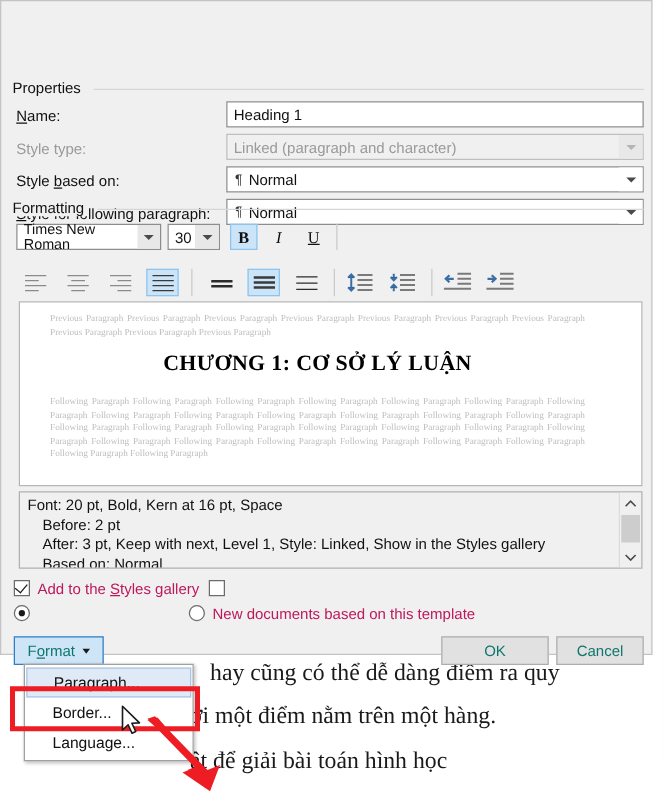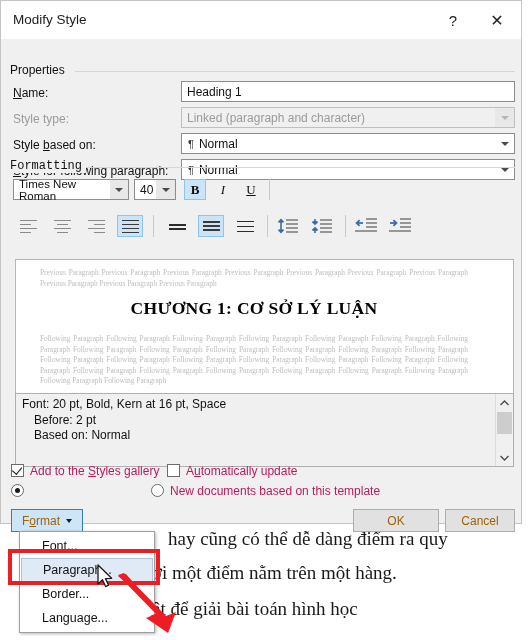--- a/index.html
+++ b/index.html
@@ -87,21 +87,21 @@
 
   
   .glyph{position:relative;width:17px;height:13px;}
   .glyph i{position:absolute;left:0;height:1.6px;background:#8a8a8a;display:block;}
   .glyph.dark i{background:#2b2b2b;}
   .glyph.blue i{background:#3a3a3a;}
 
   
   #preview{
     position:absolute;box-sizing:border-box;
-    border:1px solid #b5b5b5;background:#fff;overflow:hidden;margin-top:18px;
+    border:1px solid #b5b5b5;background:#fff;overflow:hidden;
   }
   .prev-faint{
     font-family:"Liberation Serif", serif;
     font-size:7.4px;color:#bdbdbd;line-height:10.5px;
     text-align:justify;
   }
   #prev-heading{
     font-family:"Liberation Serif", serif;
     font-weight:bold;font-size:17.5px;color:#000;
     letter-spacing:.3px;text-align:center;
@@ -153,21 +153,21 @@
   .rd .dot{
     position:absolute;left:3px;top:3px;width:5px;height:5px;border-radius:50%;background:#1a1a1a;
   }
   .ctext{position:absolute;font-size:12px;color:#be185d;}
 
   
   .btn{
     position:absolute;box-sizing:border-box;height:23px;
     border:1px solid #adadad;background:#e1e1e1;
     display:flex;align-items:center;justify-content:center;
-    font-size:12px;color:#a16207;
+    font-size:12px;color:#0f766e;
   }
   #format-btn{
     background:#cde5f7;border:1px solid #2f7fc4;
   }
   .btn .fmt-caret{
     width:0;height:0;margin-left:6px;
     border-left:3.5px solid transparent;border-right:3.5px solid transparent;
     border-top:4px solid #1a1a1a;
   }
 
@@ -197,25 +197,20 @@
 <body>
 
 <div id="bg-doc">
   <div class="bg-line" style="left:168px;top:528px;">hay cũng có thể dễ dàng điểm ra quy</div>
   <div class="bg-line" style="left:152px;top:562px;">ới một điểm nằm trên một hàng.</div>
   <div class="bg-line" style="left:152px;top:598px;">ật để giải bài toán hình học</div>
 </div>
 
 <div id="dialog">
 
-  <div id="titlebar">
-    <div id="dlg-title">Modify Style</div>
-    <div class="tb-btn" id="help-btn">?</div>
-    <div class="tb-btn" id="close-btn">✕</div>
-  </div>
 
   <div class="group" style="left:9px;top:70px;width:505px;">
     <div class="group-rule" style="left:65px;width:440px;"></div>
     <div class="group-label" style="left:0;top:-8px;padding-left:0;">Properties</div>
   </div>
 
   <div class="flabel" style="left:12px;top:85px;"><u>N</u>ame:</div>
   <div class="field" style="left:180px;top:80px;width:334px;">
     <span class="ftext">Heading 1</span>
   </div>
@@ -241,32 +236,32 @@
   <div class="field" style="left:180px;top:158px;width:334px;">
     <span class="pilcrow">¶</span>
     <span>Normal</span>
     <span class="arrowbox">
         <span class="caret"></span>
       </span>
   </div>
 
   <div class="group" style="left:9px;top:166px;width:505px;">
     <div class="group-rule" style="left:68px;width:437px;"></div>
-    <div class="group-label" style="left:0;top:-8px;padding-left:0;font-family:Liberation Mono, monospace;">Formatting</div>
+    <div class="group-label" style="left:0;top:-8px;padding-left:0;">Formatting</div>
   </div>
 
   <div class="field" style="left:12px;top:178px;width:116px;">
     <span class="ftext" style="font-size:11.5px;">Times New Roman</span>
     <span class="arrowbox gray">
         <span class="caret"></span>
       </span>
   </div>
 
   <div class="field" style="left:133px;top:178px;width:42px;">
-    <span class="ftext">40</span>
+    <span class="ftext">30</span>
     <span class="arrowbox gray">
         <span class="caret"></span>
       </span>
   </div>
 
   <div class="tbtn active" style="left:183px;top:178px;width:22px;height:21px;font-weight:bold;font-family:'Liberation Serif',serif;">B</div>
   <div class="tbtn" style="left:211px;top:178px;width:22px;height:21px;font-style:italic;font-family:'Liberation Serif',serif;">I</div>
   <div class="tbtn" style="left:239px;top:178px;width:22px;height:21px;text-decoration:underline;font-family:'Liberation Serif',serif;">U</div>
   <div class="sep" style="left:268px;top:178px;height:21px;"></div>
 
@@ -371,24 +366,25 @@
         </g>
     </svg>
   </div>
 
   <div id="preview" style="left:14px;top:240px;width:499px;height:148px;">
     <div class="prev-faint" style="position:absolute;left:24px;top:8px;width:428px;">Previous Paragraph Previous Paragraph Previous Paragraph Previous Paragraph Previous Paragraph Previous Paragraph Previous Paragraph Previous Paragraph Previous Paragraph Previous Paragraph</div>
     <div id="prev-heading" style="position:absolute;left:24px;top:38px;width:428px;">CHƯƠNG 1: CƠ SỞ LÝ LUẬN</div>
     <div class="prev-faint" style="position:absolute;left:24px;top:74px;width:428px;">Following Paragraph Following Paragraph Following Paragraph Following Paragraph Following Paragraph Following Paragraph Following Paragraph Following Paragraph Following Paragraph Following Paragraph Following Paragraph Following Paragraph Following Paragraph Following Paragraph Following Paragraph Following Paragraph Following Paragraph Following Paragraph Following Paragraph Following Paragraph Following Paragraph Following Paragraph Following Paragraph Following Paragraph Following Paragraph Following Paragraph Following Paragraph Following Paragraph</div>
   </div>
 
-  <div id="descbox" style="left:14px;top:392px;width:499px;height:74px;">
+  <div id="descbox" style="left:14px;top:392px;width:499px;height:62px;">
     <div id="desctext">
       <span>Font: 20 pt, Bold, Kern at 16 pt, Space</span><br>
       <span class="ind">Before:  2 pt</span>
+      <span class="ind">After:  3 pt, Keep with next, Level 1, Style: Linked, Show in the Styles gallery</span>
       <span class="ind">Based on: Normal</span>
     </div>
     <div id="descscroll">
       <div class="sb-arrow sb-up">
         <svg width="9" height="6" viewBox="0 0 9 6">
             <path d="M0.5 5L4.5 1L8.5 5" stroke="#4a4a4a" stroke-width="1.3" fill="none"></path>
           </svg>
       </div>
       <div class="sb-thumb"></div>
       <div class="sb-arrow sb-down">
@@ -398,41 +394,37 @@
       </div>
     </div>
   </div>
 
   <div class="ck" style="left:10px;top:463px;">
       <span class="tick"></span>
     </div>
   <div class="ctext" style="left:29px;top:463px;">Add to the <u>S</u>tyles gallery</div>
 
   <div class="ck" style="left:166px;top:463px;"></div>
-  <div class="ctext" style="left:185px;top:463px;">A<u>u</u>tomatically update</div>
 
   <div class="rd" style="left:10px;top:483px;">
       <span class="dot"></span>
     </div>
 
   <div class="rd" style="left:150px;top:483px;"></div>
   <div class="ctext" style="left:169px;top:483px;">New documents based on this template</div>
 
   <div class="btn" id="format-btn" style="left:10px;top:508px;width:72px;">
     <span>F<u>o</u>rmat</span>
       <span class="fmt-caret"></span>
   </div>
   <div class="btn" style="left:444px;top:508px;width:70px;">Cancel</div>
   <div class="btn" style="left:352px;top:508px;width:86px;">OK</div>
 </div>
 
 <div id="fmt-menu">
-  <div class="mi">
-      <span>Font...</span>
-    </div>
   <div class="mi sel">
       <span>Paragraph...</span>
     </div>
   <div class="mi">
       <span>Border...</span>
     </div>
   <div class="mi">
       <span>Language...</span>
     </div>
 </div>

